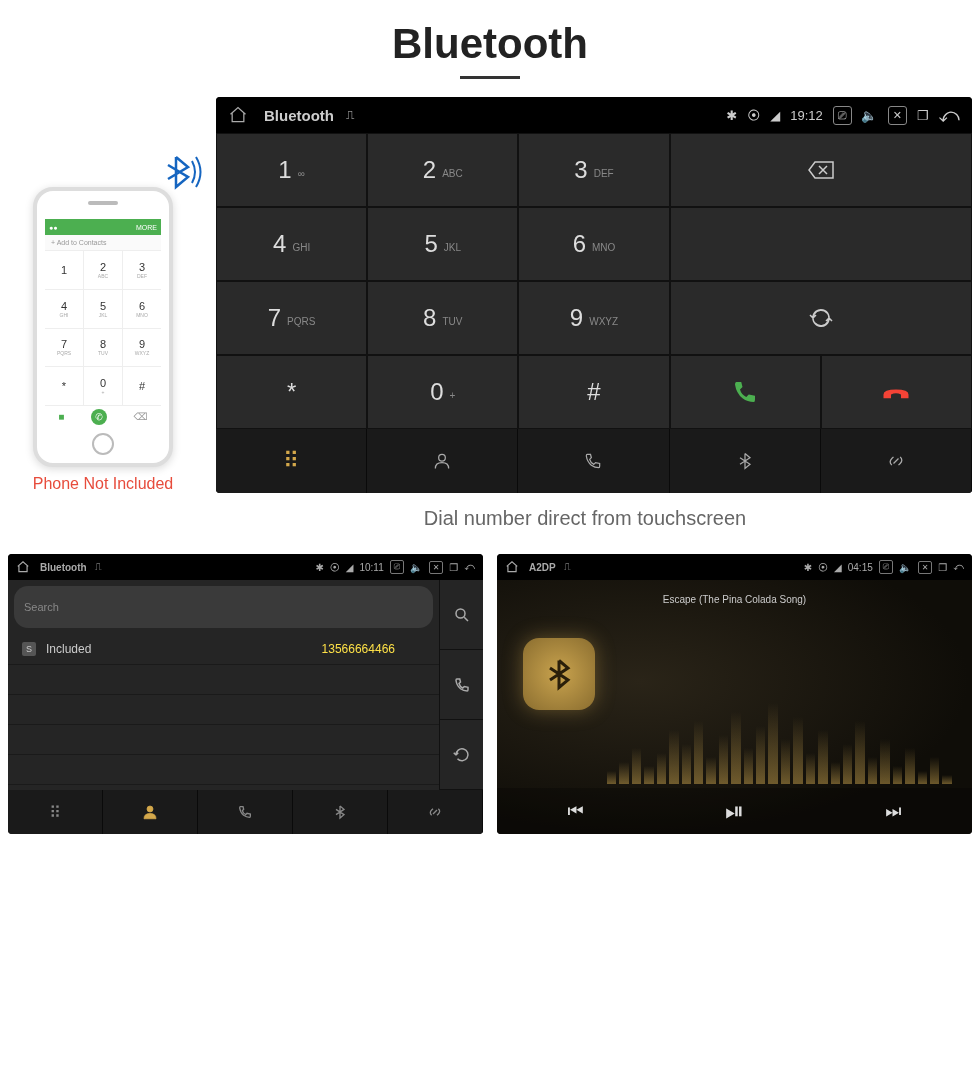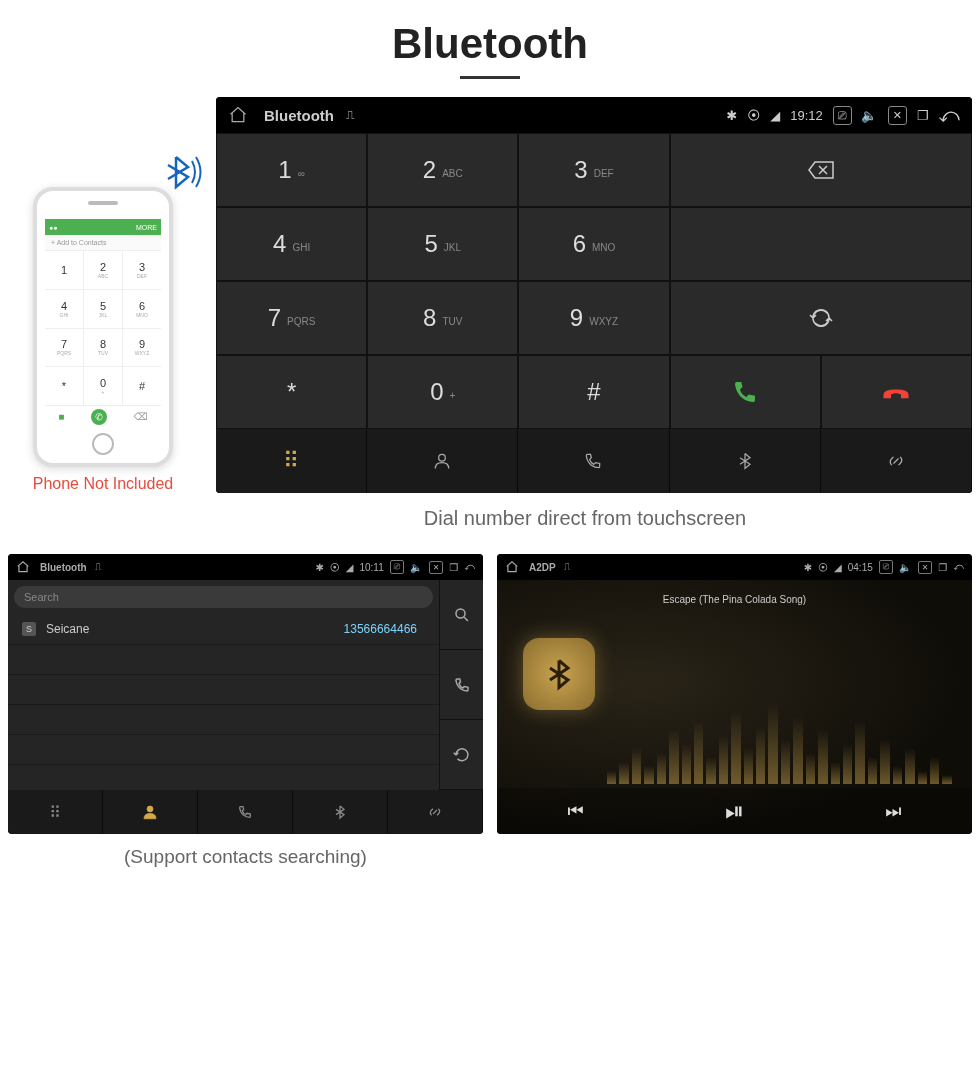--- a/index.html
+++ b/index.html
@@ -45,24 +45,24 @@
 
 .bottom-row{display:flex;gap:14px}
 .panel{flex:1}
 .mini{background:#1a1a1a;border-radius:4px;overflow:hidden;height:280px;display:flex;flex-direction:column}
 .mini-bar{height:26px;background:#000;display:flex;align-items:center;padding:0 8px;color:#aaa;font-size:10px}
 .mini-bar .t{margin-left:10px;font-weight:bold}
 .mini-bar .r{margin-left:auto;display:flex;gap:6px;align-items:center}
 .mini-bar .bx{border:1px solid #777;padding:1px 3px;border-radius:2px;font-size:8px}
 .contacts-body{flex:1;display:flex;background:#252525}
 .contacts-list{flex:1;display:flex;flex-direction:column}
-.search-box{margin:6px;padding:5px 10px;background:#3a3a3a;border-radius:14px;color:#888;font-size:11px}
+.search-box{margin:6px;padding:15px 10px;background:#3a3a3a;border-radius:14px;color:#888;font-size:11px}
 .contact-row{padding:8px 14px;border-bottom:1px solid #1a1a1a;color:#ccc;font-size:12px;display:flex;align-items:center;gap:10px}
 .contact-row .badge{background:#555;width:14px;height:14px;display:flex;align-items:center;justify-content:center;font-size:9px;border-radius:2px}
-.contact-row .num{margin-left:auto;margin-right:8px;color:#7dd3fc}
+.contact-row .num{margin-left:auto;margin-right:30px;color:#fde047}
 .contact-row.empty{height:30px}
 .contacts-side{width:44px;display:flex;flex-direction:column;border-left:1px solid #111}
 .side-btn{flex:1;display:flex;align-items:center;justify-content:center;color:#aaa;font-size:16px;border-bottom:1px solid #111}
 .mini-nav{height:44px;background:#1a1a1a;display:grid;grid-template-columns:repeat(5,1fr)}
 .mini-nav-item{display:flex;align-items:center;justify-content:center;color:#888;font-size:16px;border-right:1px solid #0a0a0a}
 .mini-nav-item.active{color:#d4a84b}
 
 .music-body{flex:1;background:radial-gradient(ellipse at 30% 40%,#2a2418 0%,#0f0d08 70%);position:relative;display:flex;flex-direction:column;align-items:center;padding-top:14px}
 .song-title{color:#ccc;font-size:10px;margin-bottom:16px}
 .music-icon{position:absolute;left:26px;top:58px;width:72px;height:72px;background:radial-gradient(circle,#c9a34e 0%,#8a6d2f 100%);border-radius:16px;display:flex;align-items:center;justify-content:center;color:#2a1f0a;font-size:32px;box-shadow:0 0 20px rgba(201,163,78,.4)}
@@ -303,21 +303,21 @@
               <span>❐</span>
               <span>⤺</span>
           </div>
         </div>
         <div class="contacts-body">
           <div class="contacts-list">
             <div class="search-box">Search</div>
             <div id="contact-rows">
                 <div class="contact-row">
                   <span class="badge">S</span>
-                  <span>Seicane</span>
+                  <span>Included</span>
                   <span class="num">13566664466</span>
                 </div>
               </div>
             <div class="contact-row empty"></div>
             <div class="contact-row empty"></div>
             <div class="contact-row empty"></div>
             <div class="contact-row empty"></div>
           </div>
           <div class="contacts-side">
             <div class="side-btn">
@@ -357,21 +357,20 @@
               </svg>
             </div>
           <div class="mini-nav-item">
               <svg width="16" height="16" viewBox="0 0 24 24" stroke="#888" fill="none" stroke-width="2">
                 <path d="M9 15 L15 9 M7 17 Q3 13 7 9 L9 7 M17 7 Q21 11 17 15 L15 17"></path>
               </svg>
             </div>
         </div>
       </div>
       <div class="panel-cap">
-        <div>(Support contacts searching)</div>
       </div>
     </div>
 
     <div class="panel">
       <div class="mini">
         <div class="mini-bar">
           <span>
               <svg width="14" height="14" viewBox="0 0 24 24" stroke="#aaa" fill="none" stroke-width="2">
                 <path d="M3 11 L12 3 L21 11 M5 10 V20 H19 V10"></path>
               </svg>

